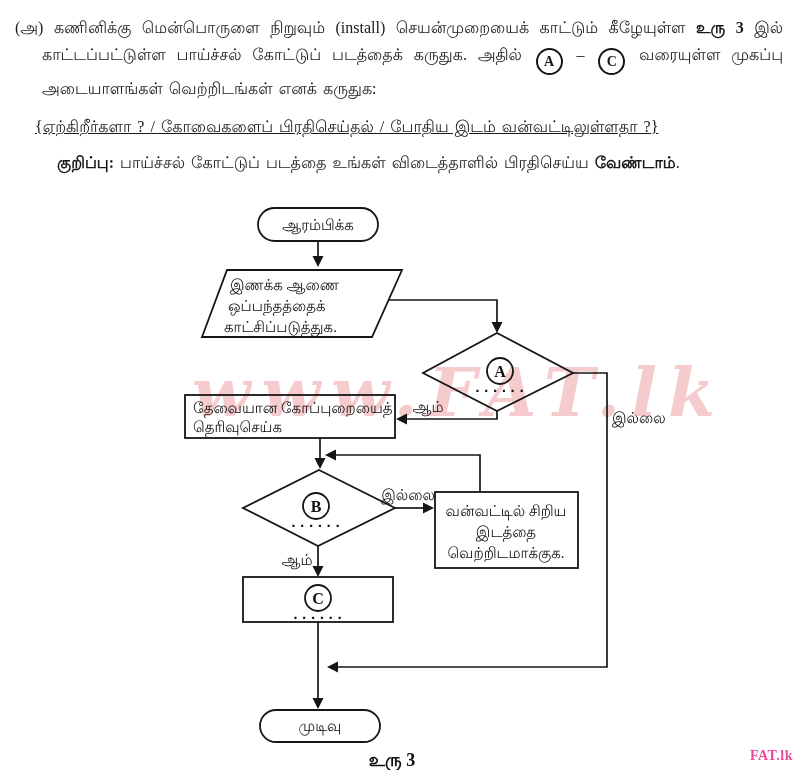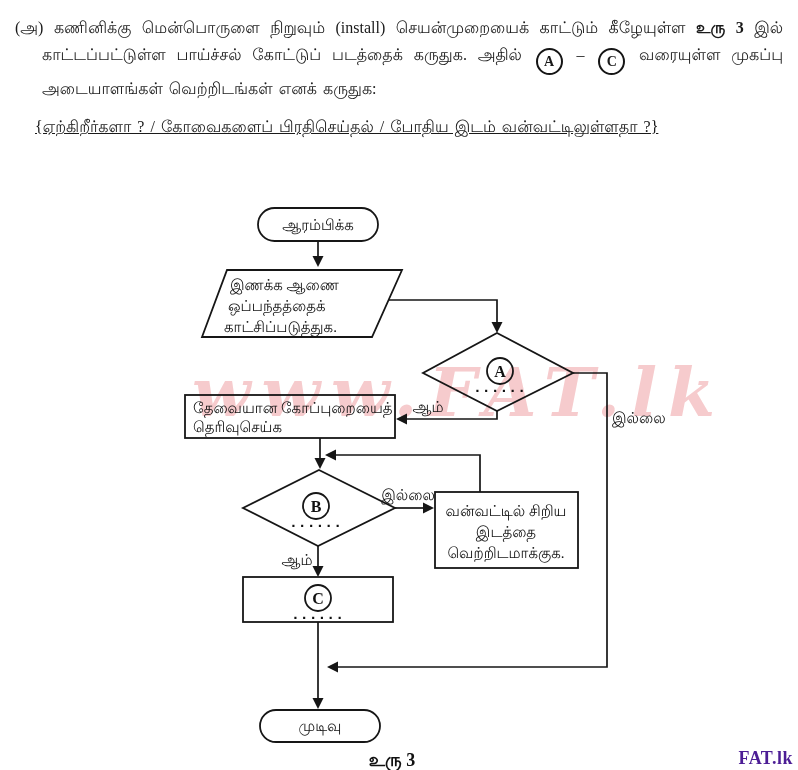--- a/index.html
+++ b/index.html
@@ -43,36 +43,37 @@
   .head{fill:#161616;stroke:none;}
   .ntext{font-family:"Liberation Serif", serif;font-size:15px;fill:#111;}
   .ltr{font-family:"Liberation Serif", serif;font-size:16px;font-weight:700;fill:#111;}
   .dots{font-family:"DejaVu Sans Mono", monospace;font-size:13px;font-weight:700;fill:#111;letter-spacing:1px;}
   .lbl{font-family:"Liberation Serif", serif;font-size:15px;fill:#111;}
   .cap{font-family:"Liberation Serif", serif;font-size:18px;font-weight:700;fill:#111;}
   
   .brand{
     position:absolute;right:5px;top:748px;z-index:3;
     font-family:"Liberation Serif", serif;
-    font-weight:700;font-size:18px;color:#4c1d95;letter-spacing:0.5px;
+    font-weight:700;font-size:14px;color:#ec4899;letter-spacing:0.5px;
   }
 </style>
 </head>
 <body>
 
 <div class="page">
 
   <div class="watermark">www.FAT.lk</div>
 
   <div class="qtext">
     <p class="p1"><span>(அ)</span> <span>கணினிக்கு மென்பொருளை நிறுவும் (install) செயன்முறையைக் காட்டும் கீழேயுள்ள</span> <span class="b">உரு 3</span> <span>இல் காட்டப்பட்டுள்ள பாய்ச்சல் கோட்டுப் படத்தைக் கருதுக. அதில்</span> <span class="circ">A</span> <span>–</span> <span class="circ">C</span> <span>வரையுள்ள முகப்பு அடையாளங்கள் வெற்றிடங்கள் எனக் கருதுக:</span></p>
 
 
     <p class="p3">{ஏற்கிறீர்களா ? / கோவைகளைப் பிரதிசெய்தல் / போதிய இடம் வன்வட்டிலுள்ளதா ?}</p>
 
+    <p class="p4"><span class="b">குறிப்பு:</span> <span>பாய்ச்சல் கோட்டுப் படத்தை உங்கள் விடைத்தாளில் பிரதிசெய்ய</span> <span class="b">வேண்டாம்</span><span>.</span></p>
   </div>
 
   <svg class="flow" width="798" height="770" viewBox="0 0 798 770">
 
     <line class="wire" x1="318" y1="241" x2="318" y2="257"></line>
     <polygon class="head" points="312.5,256 323.5,256 318,267"></polygon>
 
     <polyline class="wire" points="388,300 497,300 497,323"></polyline>
     <polygon class="head" points="491.5,322 502.5,322 497,333"></polygon>
 

